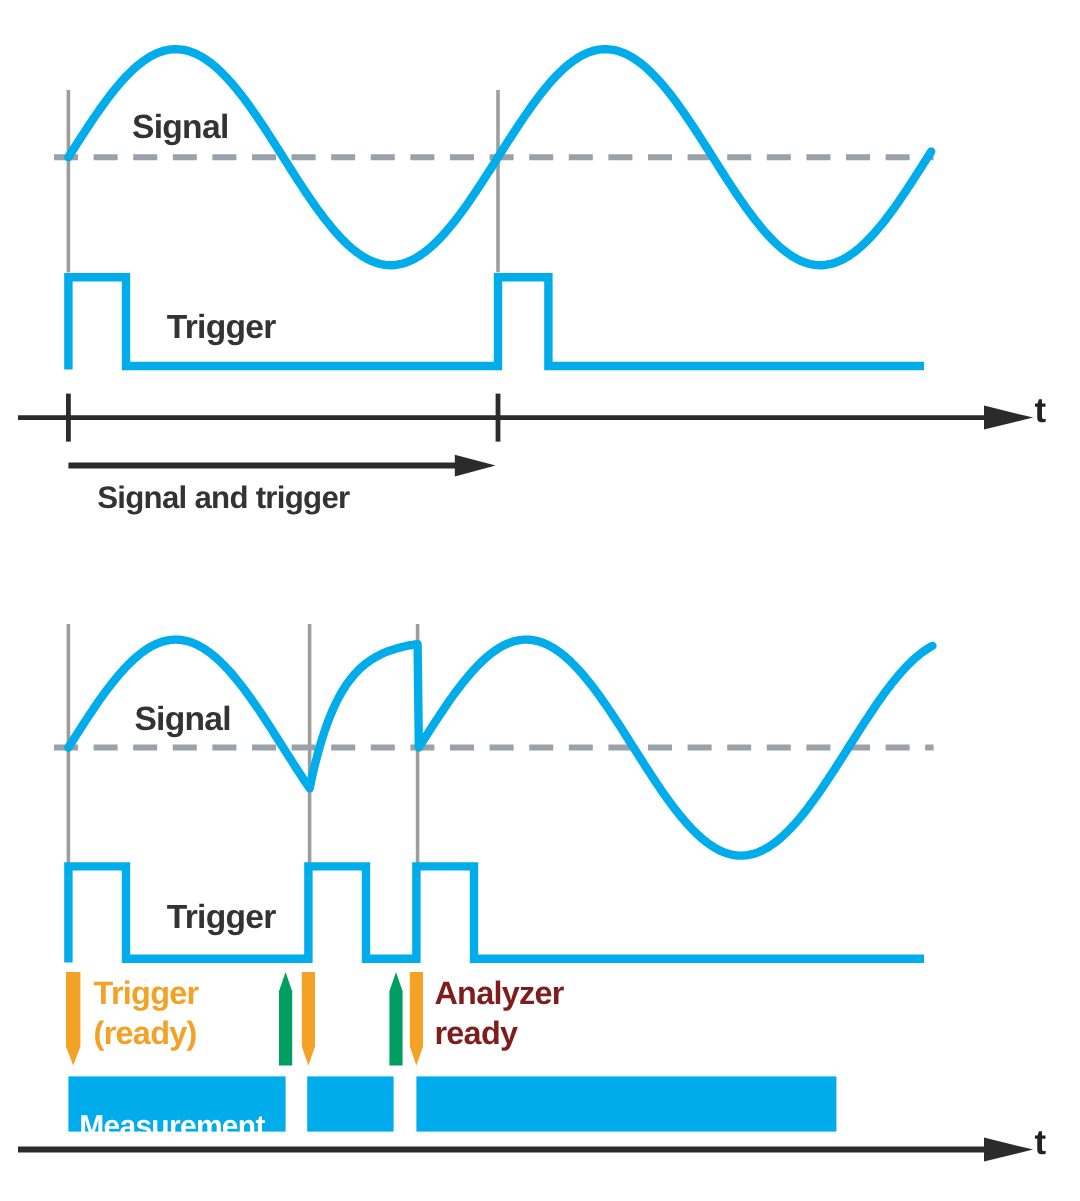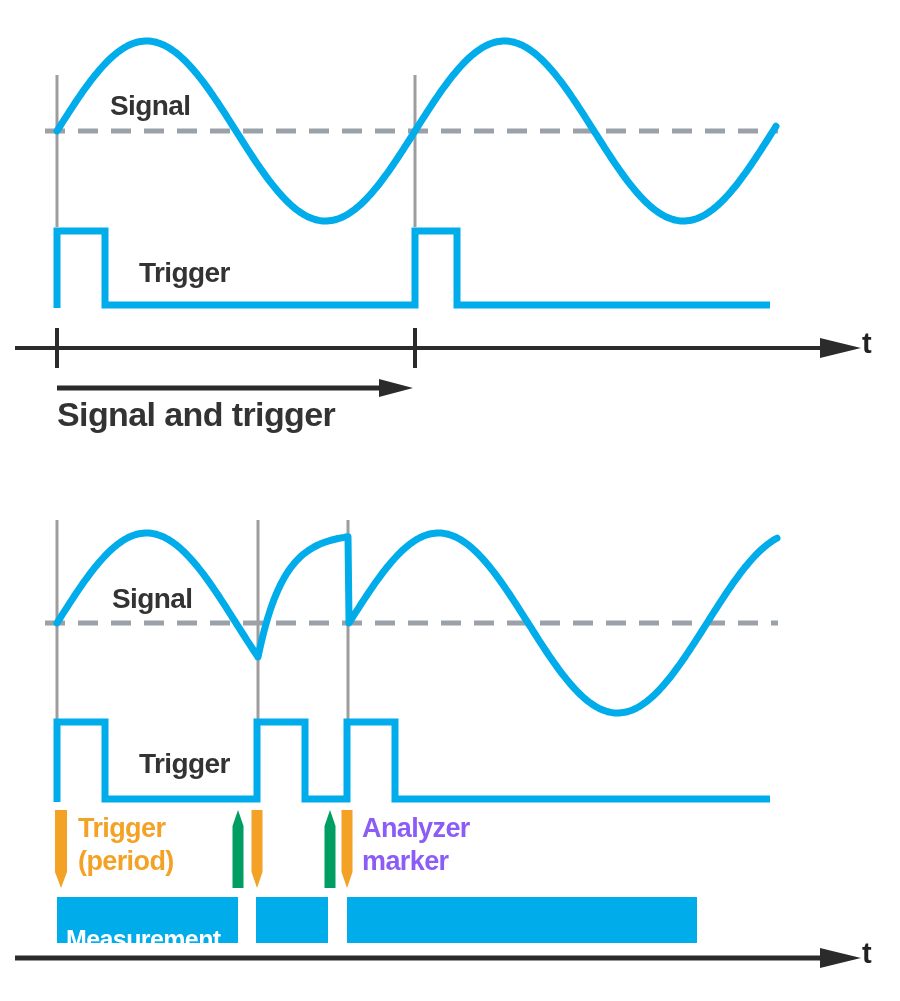--- a/index.html
+++ b/index.html
@@ -2,24 +2,24 @@
 <html><head>
 <meta charset="utf-8">
 <style>
   html,body{margin:0;padding:0;background:#ffffff;}
   .stage{position:relative;width:900px;height:1001px;background:#ffffff;overflow:hidden;
          font-family:"Liberation Sans",sans-serif;}
   svg{position:absolute;left:0;top:0;}
   .lbl{position:absolute;font-weight:700;white-space:nowrap;letter-spacing:-0.6px;color:#333333;}
   .f28{font-size:28px;}
   .f29{font-size:29px;color:#222222;}
-  .ann{font-size:34px;line-height:31px;}
+  .ann{font-size:26px;line-height:31px;margin-left:24px;}
   .ann2{font-size:27px;line-height:33px;}
   .c-orange{color:#F3A226;}
-  .c-green{color:#8b5cf6;}
+  .c-green{color:#7f1d1d;}
   .c-white{color:#ffffff;font-size:25px;}
 </style>
 </head>
 <body>
 
 <div class="stage">
 
   <svg id="gfx" width="900" height="1001" viewBox="0 0 900 1001">
       <line x1="57" y1="75" x2="57" y2="227" stroke="#9D9D9D" stroke-width="3"></line>
       <line x1="415" y1="75" x2="415" y2="227" stroke="#9D9D9D" stroke-width="3"></line>
@@ -60,22 +60,22 @@
   <div class="lbl f28" style="left:139px;top:257px;">Trigger</div>
   <div class="lbl f29" style="left:862px;top:327px;">t</div>
   <div class="lbl ann" style="left:57px;top:399px;">
     <div>Signal and trigger</div>
   </div>
 
   <div class="lbl f28" style="left:112px;top:583px;">Signal</div>
   <div class="lbl f28" style="left:139px;top:748px;">Trigger</div>
   <div class="lbl ann2 c-orange" style="left:78px;top:812px;">
     <div>Trigger</div>
-    <div>(period)</div>
+    <div>(ready)</div>
   </div>
   <div class="lbl ann2 c-green" style="left:362px;top:812px;">
     <div>Analyzer</div>
-    <div>marker</div>
+    <div>ready</div>
   </div>
   <div class="lbl c-white" style="left:66px;top:905px;margin-top:20px;">Measurement</div>
   <div class="lbl f29" style="left:862px;top:937px;">t</div>
 
 </div>
 
 </body></html>

